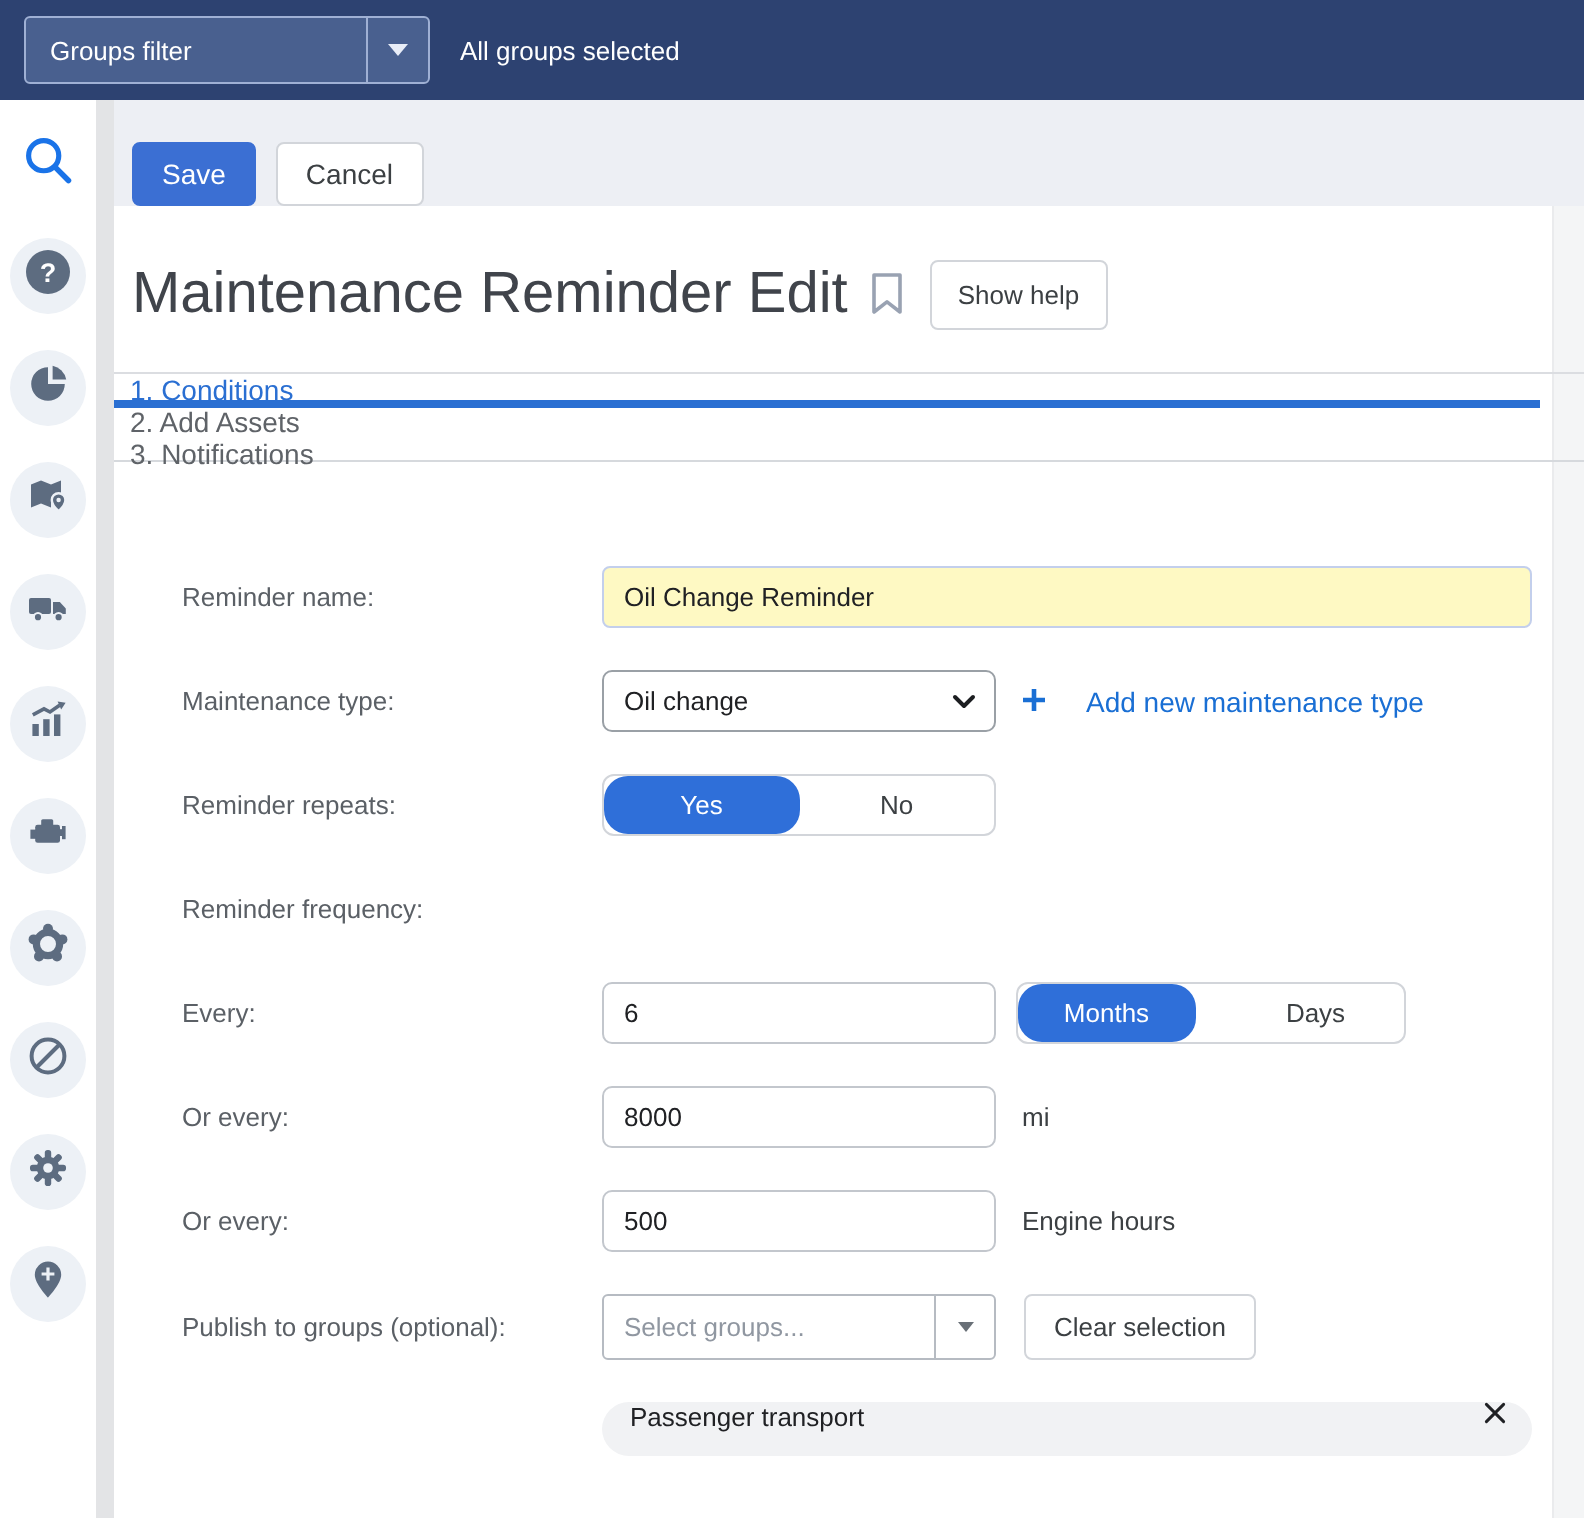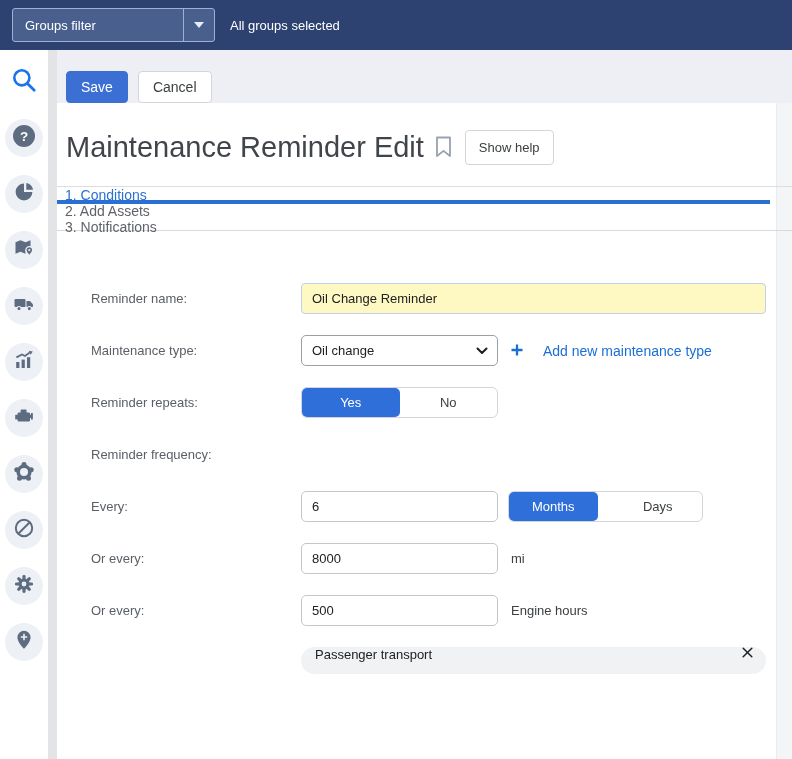--- a/index.html
+++ b/index.html
@@ -52,21 +52,21 @@
   .f-row { display:flex; align-items:center; margin-bottom:21px; min-height:31px; }
   .f-label { width:210px; flex-shrink:0; color:#5b6066; }
   .input { height:31px; border:1px solid #c3c7cd; border-radius:5px; padding:0 10px; font-size:13px; color:#202124; font-family:inherit; background:#fff; }
   .input.name { width:465px; background:#fef9c3; border:1px solid #c3cfec; border-radius:4px; }
   .input.small { width:197px; }
   .select { width:197px; height:31px; border:1px solid #9aa0a6; border-radius:5px; background:#fff;
     display:flex; align-items:center; justify-content:space-between; padding:0 9px 0 10px; cursor:pointer; }
   .add-link { color:#1a6fd4; font-size:14px; margin-left:13px; display:flex; align-items:center; gap:20px; cursor:pointer; text-decoration:none; }
   .toggle { width:197px; height:31px; border:1px solid #d2d5da; border-radius:6px; display:flex; background:#fff; }
   .toggle .seg { flex:1; display:flex; align-items:center; justify-content:center; font-size:13px; color:#3c4043; border-radius:5px; cursor:pointer; }
-  .toggle .seg.on { background:#2f6fd9; color:#fff; }
+  .toggle .seg.on { background:#2f6fd9; color:#fff;border-radius:12px; }
   .toggle.units { width:195px; margin-left:10px;gap:16px; }
   .unit { margin-left:13px; color:#3c4043; }
   .combo { width:197px; height:33px; border:1px solid #b6bbc2; border-radius:3px; background:#fff; display:flex; align-items:center; cursor:pointer; }
   .combo-ph { flex:1; padding-left:10px; color:#9097a1; }
   .combo-div { width:1px; align-self:stretch; background:#b6bbc2; }
   .combo-arrow { width:29px; display:flex; align-items:center; justify-content:center; }
   .tri-down-dark { width:0; height:0; border-left:4.5px solid transparent; border-right:4.5px solid transparent; border-top:5.5px solid #697077; }
   .clear-btn { margin-left:14px; font-size:13px; padding:8px 14px; }
   .chip-row { display:flex; margin-top:4px; }
   .chip-indent { width:210px; flex-shrink:0; }
@@ -285,20 +285,31 @@
         <input class="input small" type="text" value="8000" style="">
         <span class="unit">mi</span>
       </div>
 
       <div class="f-row">
         <span class="f-label">Or every:</span>
         <input class="input small" type="text" value="500" style="">
         <span class="unit">Engine hours</span>
       </div>
 
+      <div class="f-row">
+        <span class="f-label">Publish to groups (optional):</span>
+        <div class="combo">
+          <span class="combo-ph">Select groups...</span>
+          <span class="combo-div"></span>
+          <span class="combo-arrow">
+            <span class="tri-down-dark"></span>
+          </span>
+        </div>
+        <button class="btn btn-outline clear-btn">Clear selection</button>
+      </div>
 
       <div class="chip-row">
         <span class="chip-indent"></span>
         <div class="chip">
           <span class="chip-label">Passenger transport</span>
           <span class="chip-x">
             <svg width="11" height="11" viewBox="0 0 11 11">
                 <path d="M1.2 1.2 L9.8 9.8 M9.8 1.2 L1.2 9.8" stroke="#202124" stroke-width="1.5" stroke-linecap="round"></path>
               </svg>
           </span>

